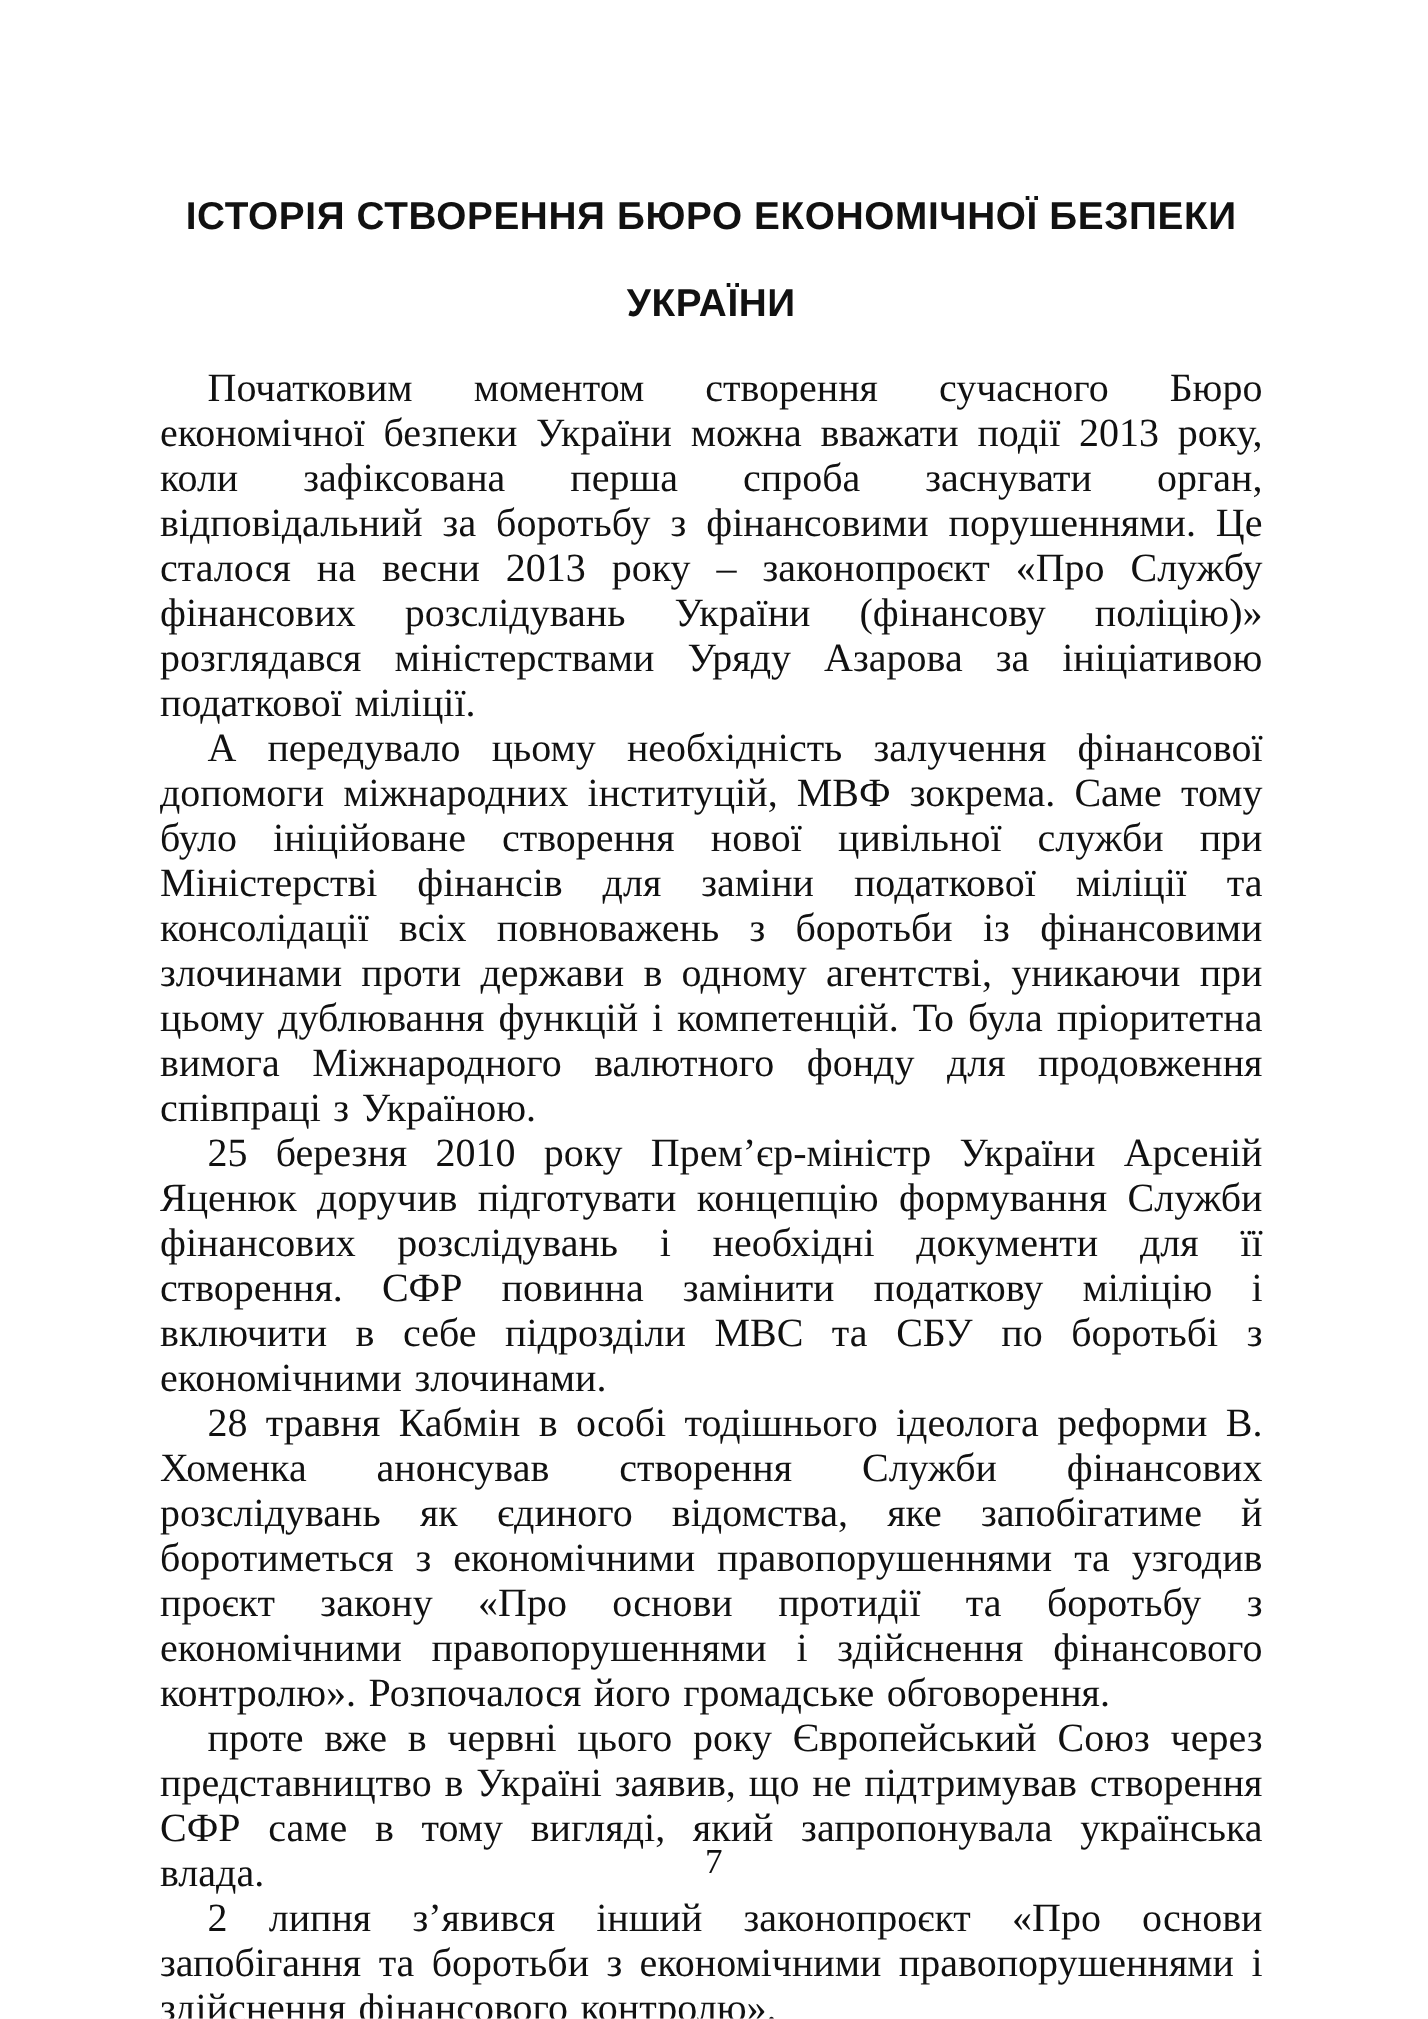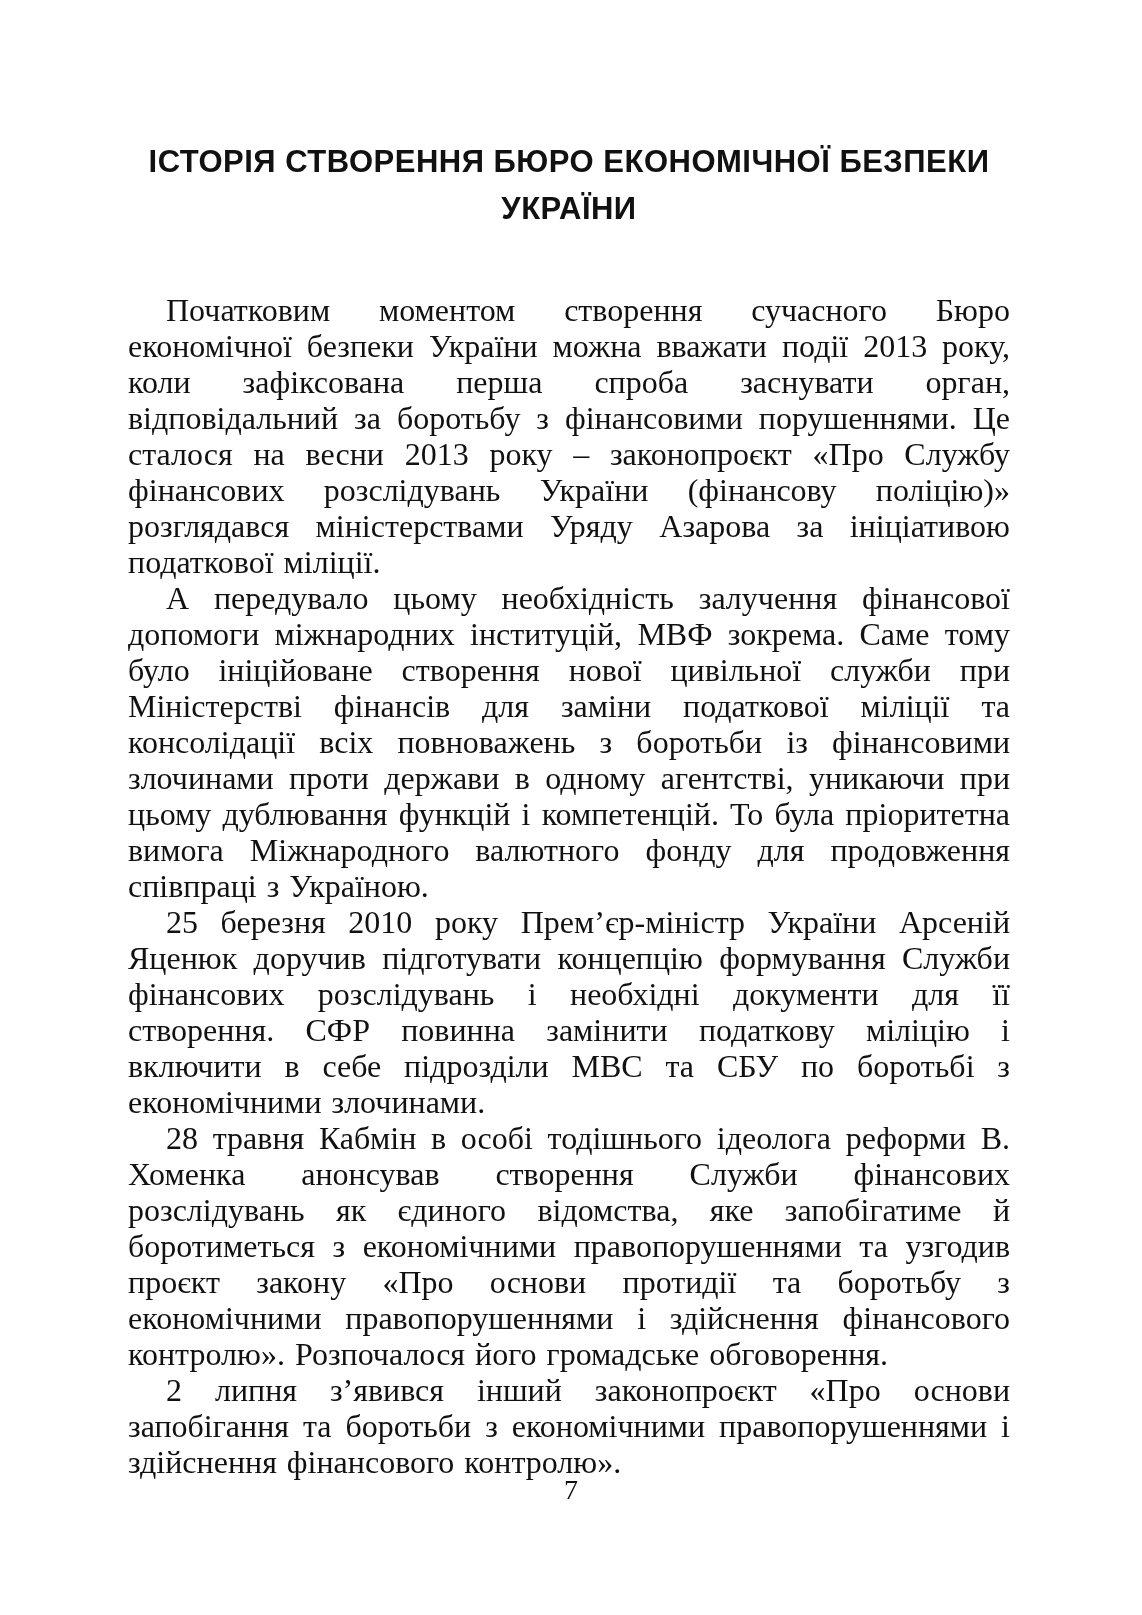--- a/index.html
+++ b/index.html
@@ -18,21 +18,21 @@
   .title {
     position: absolute;
     top: 138px;
     left: 128px;
     width: 882px;
     margin: 0;
     text-align: center;
     font-family: "Liberation Sans", sans-serif;
     font-weight: 700;
     font-size: 31px;
-    line-height: 47px;
+    line-height: 70px;
     letter-spacing: 0.5px;
   }
   .body-text {
     position: absolute;
     top: 292px;
     left: 128px;
     width: 882px;
     font-family: "Liberation Serif", serif;
     font-size: 32px;
     line-height: 36px;
@@ -60,18 +60,19 @@
 
 <div class="page">
 
   <h1 class="title">ІСТОРІЯ СТВОРЕННЯ БЮРО ЕКОНОМІЧНОЇ БЕЗПЕКИ УКРАЇНИ</h1>
 
   <div class="body-text">
     <p class="para">Початковим моментом створення сучасного Бюро економічної безпеки України можна вважати події 2013 року, коли зафіксована перша спроба заснувати орган, відповідальний за боротьбу з фінансовими порушеннями. Це сталося на весни 2013 року – законопроєкт «Про Службу фінансових розслідувань України (фінансову поліцію)» розглядався міністерствами Уряду Азарова за ініціативою податкової міліції.</p>
     <p class="para">А передувало цьому необхідність залучення фінансової допомоги міжнародних інституцій, МВФ зокрема. Саме тому було ініційоване створення нової цивільної служби при Міністерстві фінансів для заміни податкової міліції та консолідації всіх повноважень з боротьби із фінансовими злочинами проти держави в одному агентстві, уникаючи при цьому дублювання функцій і компетенцій. То була пріоритетна вимога Міжнародного валютного фонду для продовження співпраці з Україною.</p>
     <p class="para">25 березня 2010 року Прем’єр-міністр України Арсеній Яценюк доручив підготувати концепцію формування Служби фінансових розслідувань і необхідні документи для її створення. СФР повинна замінити податкову міліцію і включити в себе підрозділи МВС та СБУ по боротьбі з економічними злочинами.</p>
     <p class="para">28 травня Кабмін в особі тодішнього ідеолога реформи В. Хоменка анонсував створення Служби фінансових розслідувань як єдиного відомства, яке запобігатиме й боротиметься з економічними правопорушеннями та узгодив проєкт закону «Про основи протидії та боротьбу з економічними правопорушеннями і здійснення фінансового контролю». Розпочалося його громадське обговорення.</p>
+    <p class="para">проте вже в червні цього року Європейський Союз через представництво в Україні заявив, що не підтримував створення СФР саме в тому вигляді, який запропонувала українська влада.</p>
     <p class="para">2 липня з’явився інший законопроєкт «Про основи запобігання та боротьби з економічними правопорушеннями і здійснення фінансового контролю».</p>
   </div>
 
   <div class="page-number">7</div>
 
 </div>
 
 </body></html>

